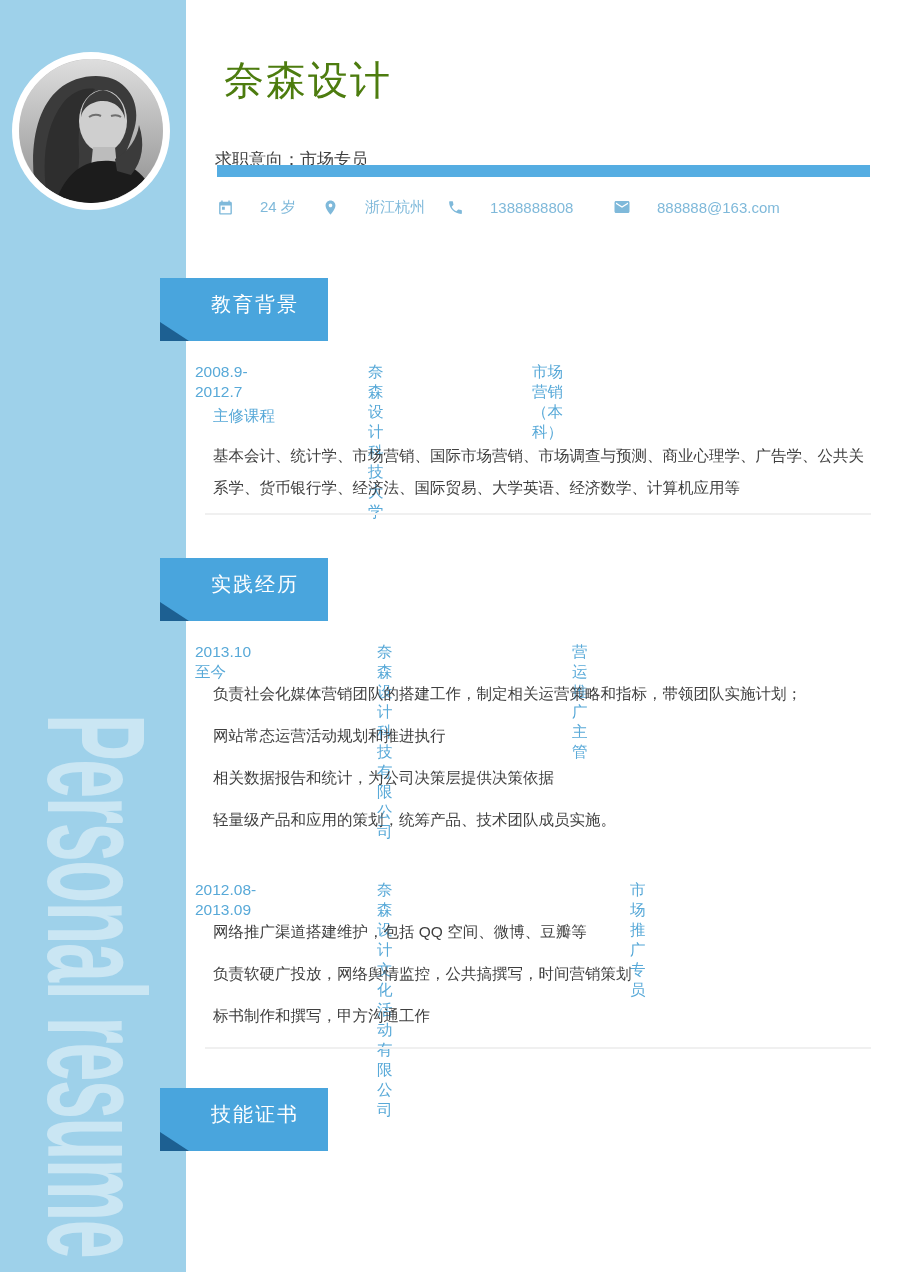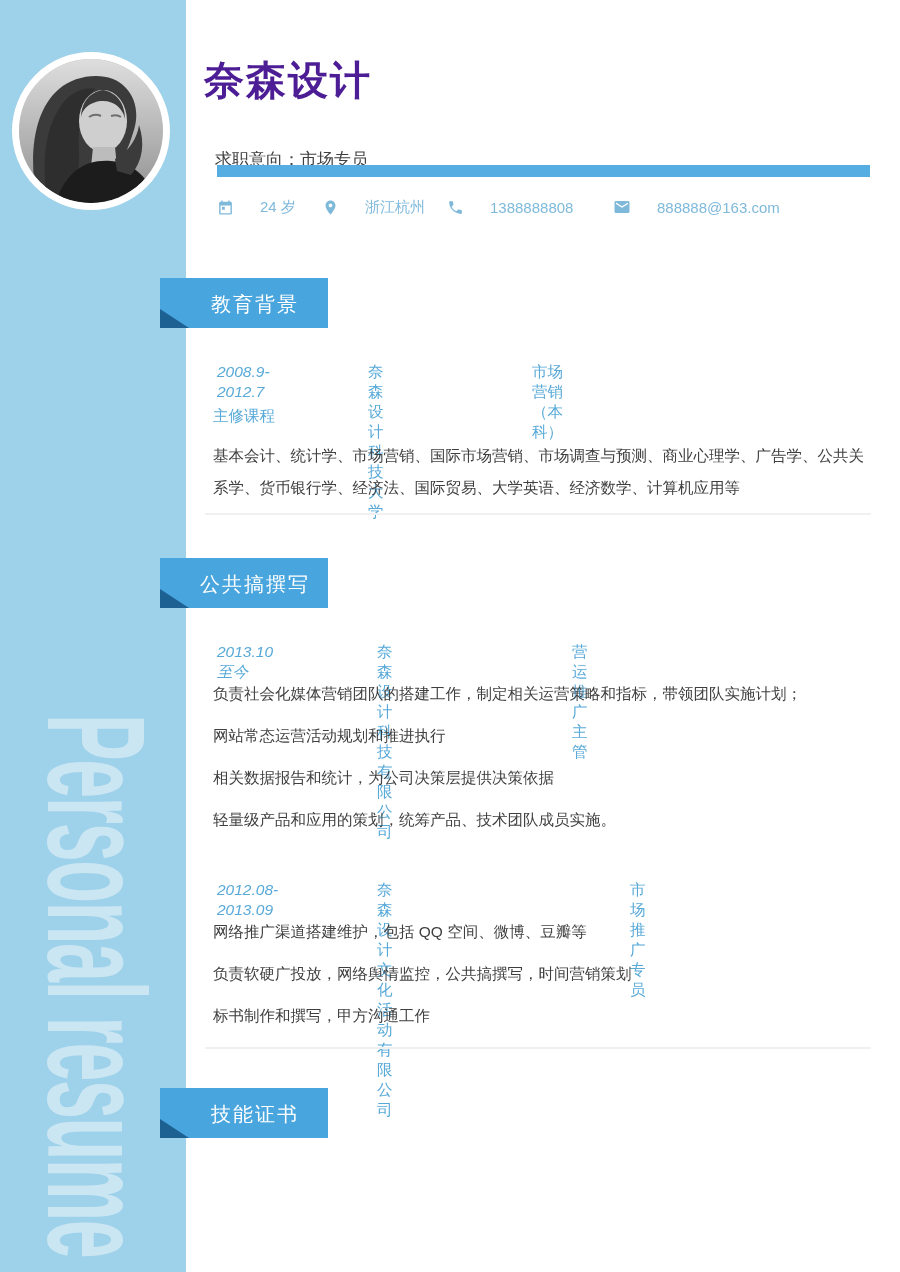--- a/index.html
+++ b/index.html
@@ -13,42 +13,42 @@
        font-weight:bold;font-size:140px;line-height:1;letter-spacing:-0.02em;
        color:rgba(255,255,255,0.45);white-space:nowrap;
        transform:scaleY(0.5);transform-origin:0 0;}
 
   
   .avatar{position:absolute;left:12px;top:52px;width:144px;height:144px;border-radius:50%;
        border:7px solid #ffffff;overflow:hidden;background:#c9c9c9;}
   .avatar svg{display:block;}
 
   
-  .name{position:absolute;left:204px;top:56px;font-size:40px;font-weight:bold;
-       color:#4c1d95;letter-spacing:2px;line-height:48px;}
+  .name{position:absolute;left:224px;top:56px;font-size:40px;font-weight:normal;
+       color:#4d7c0f;letter-spacing:2px;line-height:48px;}
   .objective{position:absolute;left:215px;top:117px;font-size:17px;color:#404040;margin-top:31px;}
   .rule{position:absolute;left:217px;top:165px;width:653px;height:12px;background:#55ade2;}
 
   .contact{position:absolute;top:195px;height:24px;display:flex;align-items:center;gap:26px;
        font-size:15px;color:#7fb9da;}
   .c0{left:217px;} .c1{left:322px;} .c2{left:447px;} .c3{left:613px;}
   .cicon{display:flex;align-items:center;}
 
   
-  .band{position:absolute;left:160px;width:168px;height:50px;background:#49a5dd;}
+  .band{position:absolute;left:160px;width:168px;height:63px;background:#49a5dd;}
   .s1{top:278px;} .s2{top:558px;} .s3{top:1088px;}
   .band-label{display:block;height:53px;line-height:53px;text-align:center;
        padding-left:22px;color:#ffffff;font-size:20px;letter-spacing:2px;}
   .fold{position:absolute;left:0;bottom:0;width:0;height:0;
        border-bottom:19px solid #1d6092;border-right:29px solid transparent;}
 
   
   .brow{position:absolute;height:20px;font-size:15.5px;color:#58a9d8;line-height:20px;}
   .erow{top:362px;} .j1row{top:642px;} .j2row{top:880px;}
-  .brow .f1{position:absolute;left:217px;font-style:italic;}
+  .brow .f1{position:absolute;left:195px;}
   .erow .f2{position:absolute;left:368px;} .erow .f3{position:absolute;left:532px;}
   .j1row .f2{position:absolute;left:377px;} .j1row .f3{position:absolute;left:572px;}
   .j2row .f2{position:absolute;left:377px;} .j2row .f3{position:absolute;left:622px;margin-left:8px;}
   .label-blue{position:absolute;left:213px;top:406px;font-size:15.5px;color:#58a9d8;}
 
   
   .para{position:absolute;left:213px;width:658px;font-size:15.5px;color:#3f3f3f;line-height:32px;}
   .courses{top:440px;}
   .lines{position:absolute;left:213px;width:660px;font-size:15.5px;color:#3f3f3f;}
   .lines div{height:42px;line-height:42px;white-space:nowrap;}
@@ -143,21 +143,21 @@
     <span class="f1">2008.9-2012.7</span>
     <span class="f2">奈森设计科技大学</span>
     <span class="f3">市场营销（本科）</span>
   </div>
   <div class="label-blue">主修课程</div>
   <div class="para courses">基本会计、统计学、市场营销、国际市场营销、市场调查与预测、商业心理学、广告学、公共关系学、货币银行学、经济法、国际贸易、大学英语、经济数学、计算机应用等</div>
   <div class="divider d1"></div>
 
   <div class="band s2">
     <span class="fold"></span>
-    <span class="band-label">公共搞撰写</span>
+    <span class="band-label">实践经历</span>
   </div>
 
   <div class="brow j1row">
     <span class="f1">2013.10 至今</span>
     <span class="f2">奈森设计科技有限公司</span>
     <span class="f3">营运推广主管</span>
   </div>
   <div class="lines job1-lines">
     <div>负责社会化媒体营销团队的搭建工作，制定相关运营策略和指标，带领团队实施计划；</div>
     <div>网站常态运营活动规划和推进执行</div>

